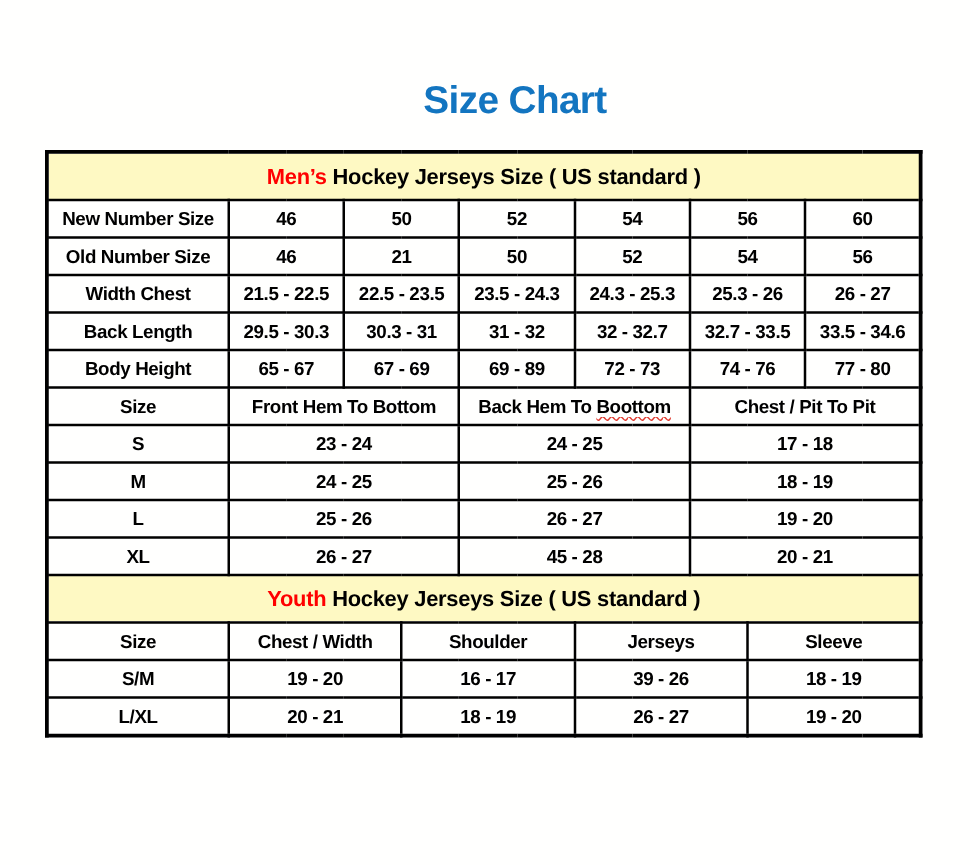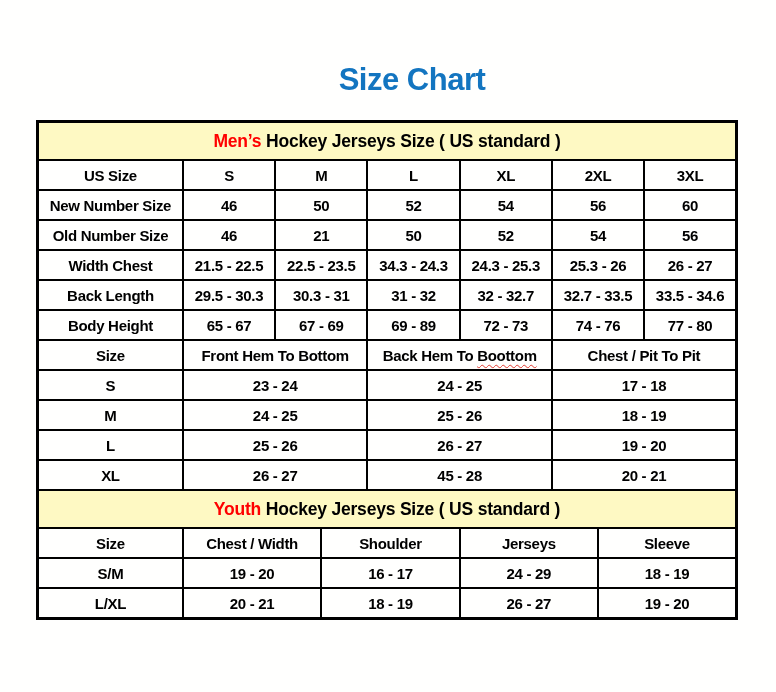--- a/index.html
+++ b/index.html
@@ -87,29 +87,20 @@
         <col style="width:6.6%">
           <col style="width:6.6%">
           <col style="width:6.6%">
           <col style="width:6.6%">
       </colgroup>
       <tbody>
 
         <tr class="band">
           <td colspan="13"><span class="accent">Men’s</span> <span>Hockey Jerseys Size ( US standard )</span></td>
         </tr>
-        <tr class="head">
-          <th>US Size</th>
-          <th colspan="2">S</th>
-          <th colspan="2">M</th>
-          <th colspan="2">L</th>
-          <th colspan="2">XL</th>
-          <th colspan="2">2XL</th>
-          <th colspan="2">3XL</th>
-        </tr>
         <tr class="data">
           <td>New Number Size</td>
           <td colspan="2">46</td>
           <td colspan="2">50</td>
           <td colspan="2">52</td>
           <td colspan="2">54</td>
           <td colspan="2">56</td>
           <td colspan="2">60</td>
         </tr>
         <tr class="data">
@@ -118,21 +109,21 @@
           <td colspan="2">21</td>
           <td colspan="2">50</td>
           <td colspan="2">52</td>
           <td colspan="2">54</td>
           <td colspan="2">56</td>
         </tr>
         <tr class="data">
           <td>Width Chest</td>
           <td colspan="2">21.5 - 22.5</td>
           <td colspan="2">22.5 - 23.5</td>
-          <td colspan="2">34.3 - 24.3</td>
+          <td colspan="2">23.5 - 24.3</td>
           <td colspan="2">24.3 - 25.3</td>
           <td colspan="2">25.3 - 26</td>
           <td colspan="2">26 - 27</td>
         </tr>
         <tr class="data">
           <td>Back Length</td>
           <td colspan="2">29.5 - 30.3</td>
           <td colspan="2">30.3 - 31</td>
           <td colspan="2">31 - 32</td>
           <td colspan="2">32 - 32.7</td>
@@ -187,21 +178,21 @@
           <th>Size</th>
           <th colspan="3">Chest / Width</th>
           <th colspan="3">Shoulder</th>
           <th colspan="3">Jerseys</th>
           <th colspan="3">Sleeve</th>
         </tr>
         <tr class="data">
           <td>S/M</td>
           <td colspan="3">19 - 20</td>
           <td colspan="3">16 - 17</td>
-          <td colspan="3">24 - 29</td>
+          <td colspan="3">39 - 26</td>
           <td colspan="3">18 - 19</td>
         </tr>
         <tr class="data">
           <td>L/XL</td>
           <td colspan="3">20 - 21</td>
           <td colspan="3">18 - 19</td>
           <td colspan="3">26 - 27</td>
           <td colspan="3">19 - 20</td>
         </tr>
 

